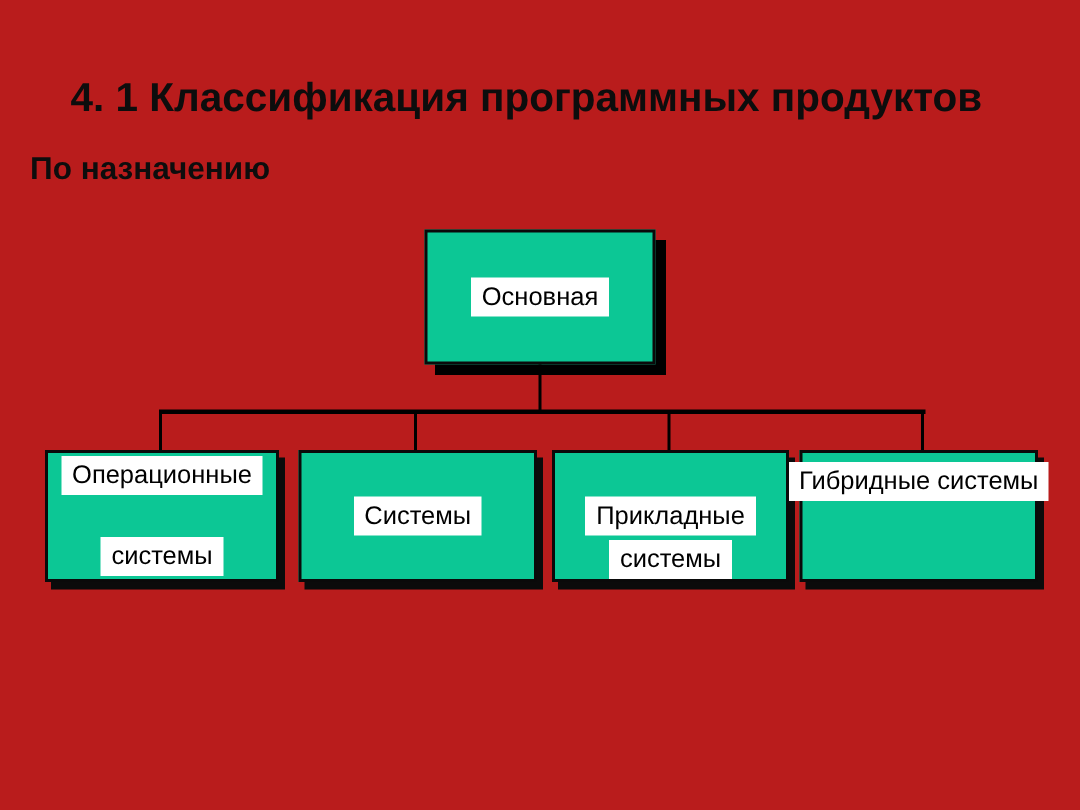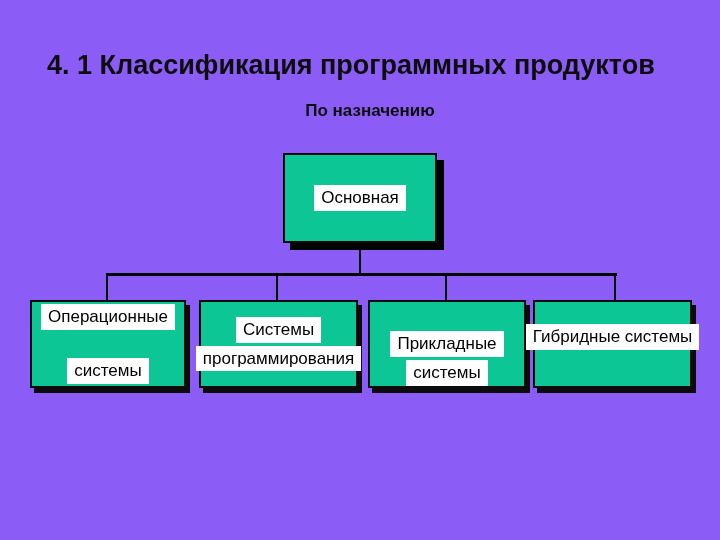--- a/index.html
+++ b/index.html
@@ -4,41 +4,40 @@
 <style>
   html, body {
     margin: 0;
     padding: 0;
     background: #ffffff;
   }
   #slide {
     position: relative;
     width: 720px;
     height: 540px;
-    background: #8b5cf6;
+    background: #b91c1c;
     font-family: "Liberation Sans", sans-serif;
     overflow: hidden;
   }
   .title {
     position: absolute;
     left: 47px;
     top: 50px;
     font-size: 27px;
     font-weight: bold;
     color: #0d0d0d;
     white-space: nowrap;
     letter-spacing: 0px;
   }
   .subtitle {
     position: absolute;
     left: 20px;
     right: 0;
     top: 101px;
-    text-align: center;
-    font-size: 17px;
+    font-size: 21px;
     font-weight: bold;
     color: #0d0d0d;
   }
   .node {
     position: absolute;
     background: #0cc795;
     border: 2px solid #0a0a0a;
     box-sizing: border-box;
     display: flex;
     flex-direction: column;
@@ -66,21 +65,21 @@
     height: 88px;
     box-shadow: 4px 5px 0 #0b0b0b;
   }
   #node-child-0 { left: 30px;  width: 156px; gap: 28px; }
   #node-child-1 { left: 199px; width: 159px; }
   #node-child-2 { left: 368px; width: 158px; justify-content: flex-end; }
   #node-child-3 {
     left: 533px;
     width: 159px;
     justify-content: flex-start;
-    padding-top: 22px;
+    padding-top: 6px;
   }
   .line {
     position: absolute;
     background: #000000;
   }
   #connector-stem  { left: 359px; top: 243px; width: 2px;   height: 31px; }
   #connector-bar   { left: 106px; top: 273px; width: 511px; height: 3px;  }
   #connector-drop-0 { left: 106px; top: 275px; width: 2px; height: 27px; }
   #connector-drop-1 { left: 276px; top: 275px; width: 2px; height: 27px; }
   #connector-drop-2 { left: 445px; top: 275px; width: 2px; height: 27px; }
@@ -108,21 +107,20 @@
     <div class="line" id="connector-drop-2"></div>
     <div class="line" id="connector-drop-3"></div>
 
     <div class="node child" id="node-child-0">
       <span class="txt">Операционные</span>
       <span class="txt">системы</span>
     </div>
 
     <div class="node child" id="node-child-1">
       <span class="txt">Системы</span>
-      <span class="txt">программирования</span>
     </div>
 
     <div class="node child" id="node-child-2">
       <span class="txt">Прикладные</span>
       <span class="txt">системы</span>
     </div>
 
     <div class="node child" id="node-child-3">
       <span class="txt">Гибридные системы</span>
     </div>

